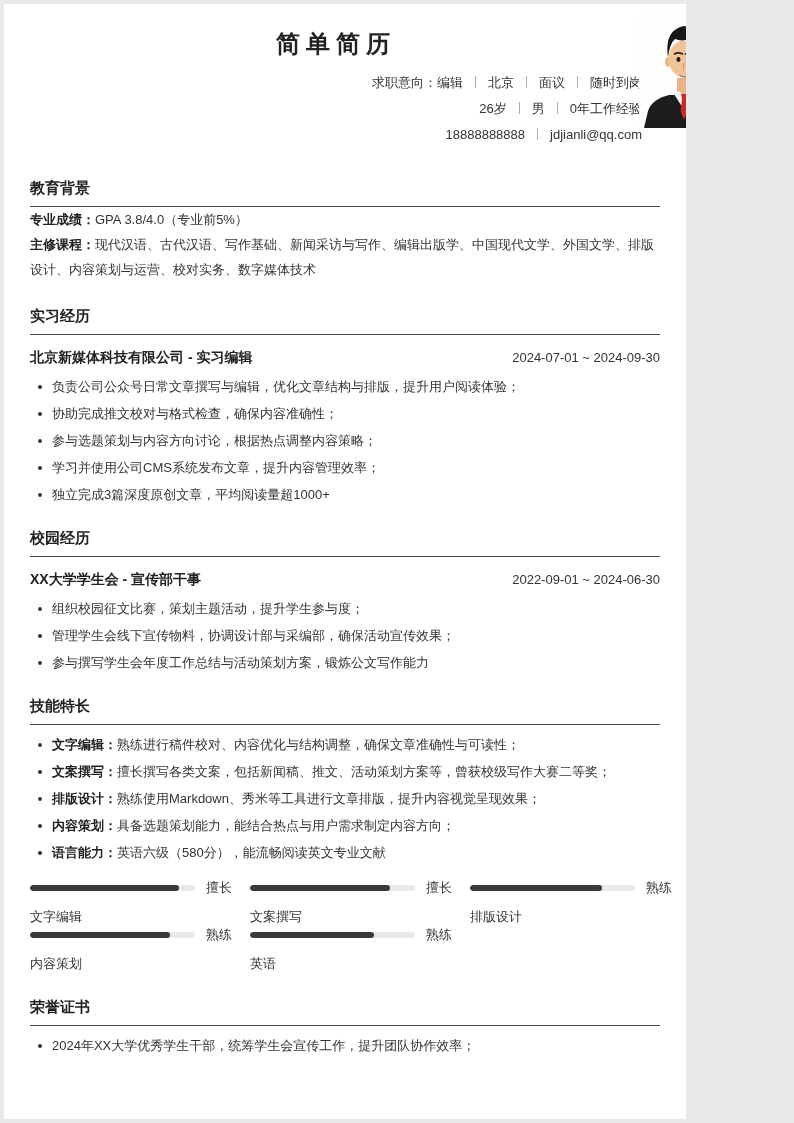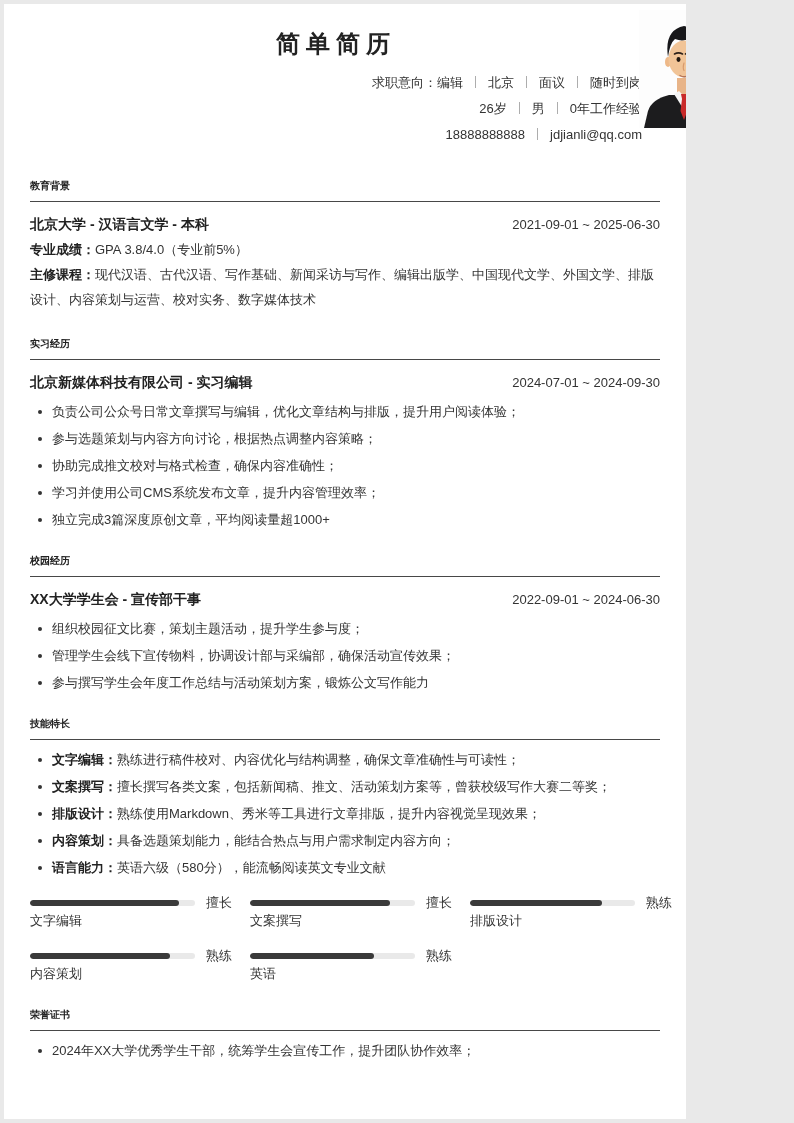--- a/index.html
+++ b/index.html
@@ -15,39 +15,39 @@
   }
   
   .header { position: relative; height: 150px; }
   .header-text { width: 612px; text-align: center; padding-top: 24px; }
   .title { font-size: 24px; font-weight: bold; letter-spacing: 6px; color: #222; margin: 0 0 10px; }
   .info-line { font-size: 13px; color: #333; line-height: 26px; white-space: nowrap; text-align: right; }
   .vdiv { display: inline-block; width: 1px; height: 12px; background: #adadad; margin: 0 12px; vertical-align: -1px; }
   .photo { position: absolute; left: 608px; top: 6px; width: 92px; height: 118px; }
   
   .section-head {
-    font-size: 10px; font-weight: bold; color: #222;
+    font-size: 15px; font-weight: bold; color: #222;
     padding-bottom: 8px; border-bottom: 1px solid #484848; margin-top: 25px;
   }
   .entry-head { display: flex; justify-content: space-between; align-items: baseline; margin: 14px 0 3px; }
   .entry-title { font-size: 14px; font-weight: bold; color: #222; }
   .entry-date { font-size: 13px; color: #333; }
   .kv { margin: 0; font-size: 13px; color: #333; line-height: 25px; }
   .kv b { color: #222; }
   ul.bullets { list-style: none; margin: 11px 0 0; padding: 0; }
   .bullets li { position: relative; padding-left: 22px; font-size: 13px; color: #333; line-height: 18px; margin-bottom: 9px; }
   .bullets li::before { content: ""; position: absolute; left: 8px; top: 7px; width: 4px; height: 4px; border-radius: 50%; background: #333; }
   .bullets li b { color: #222; }
   
-  .bars { display: grid; grid-template-columns: 220px 220px 220px; row-gap: 17px; margin-top: 17px; }
+  .bars { display: grid; grid-template-columns: 220px 220px 220px; margin-top: 17px; }
   .bar-row { display: flex; align-items: center; }
   .bar-track { width: 165px; height: 6px; background: #e9e9e9; border-radius: 3px; overflow: hidden; }
   .bar-fill { height: 100%; background: #3a3a3a; border-radius: 3px; }
   .bar-level { font-size: 13px; color: #333; margin-left: 11px; }
-  .bar-name { font-size: 13px; color: #333; margin-top: 0; }
+  .bar-name { font-size: 13px; color: #333; margin-top: 11px; }
 </style>
 </head>
 <body>
 
 <div class="page">
 
   <div class="header">
     <div class="header-text">
       <h1 class="title">简单简历</h1>
       <div class="info-line">
@@ -77,38 +77,34 @@
         <ellipse cx="39.5" cy="49.5" rx="2" ry="2.4" fill="#20160f"></ellipse>
         <ellipse cx="51.5" cy="49.5" rx="2" ry="2.4" fill="#20160f"></ellipse>
         <path d="M45 53 q-1.5 5 0 7.5" stroke="#d79a6d" stroke-width="1.2" fill="none" stroke-linecap="round"></path>
         <path d="M41 65.5 q4 2.6 8 0" stroke="#b5755a" stroke-width="1.4" fill="none" stroke-linecap="round"></path>
       </svg>
     </div>
   </div>
 
   <div class="section">
     <div class="section-head">教育背景</div>
-    <div class="entry-head">
-      <span class="entry-title">北京大学 - 汉语言文学 - 本科</span>
-      <span class="entry-date">2021-09-01 ~ 2025-06-30</span>
-    </div>
     <p class="kv"><b>专业成绩：</b><span>GPA 3.8/4.0（专业前5%）</span></p>
     <p class="kv"><b>主修课程：</b><span>现代汉语、古代汉语、写作基础、新闻采访与写作、编辑出版学、中国现代文学、外国文学、排版设计、内容策划与运营、校对实务、数字媒体技术</span></p>
   </div>
 
   <div class="section">
     <div class="section-head">实习经历</div>
     <div class="entry-head">
       <span class="entry-title">北京新媒体科技有限公司 - 实习编辑</span>
       <span class="entry-date">2024-07-01 ~ 2024-09-30</span>
     </div>
     <ul class="bullets">
       <li>负责公司公众号日常文章撰写与编辑，优化文章结构与排版，提升用户阅读体验；</li>
+      <li>协助完成推文校对与格式检查，确保内容准确性；</li>
       <li>参与选题策划与内容方向讨论，根据热点调整内容策略；</li>
-      <li>协助完成推文校对与格式检查，确保内容准确性；</li>
       <li>学习并使用公司CMS系统发布文章，提升内容管理效率；</li>
       <li>独立完成3篇深度原创文章，平均阅读量超1000+</li>
     </ul>
   </div>
 
   <div class="section">
     <div class="section-head">校园经历</div>
     <div class="entry-head">
       <span class="entry-title">XX大学学生会 - 宣传部干事</span>
       <span class="entry-date">2022-09-01 ~ 2024-06-30</span>

